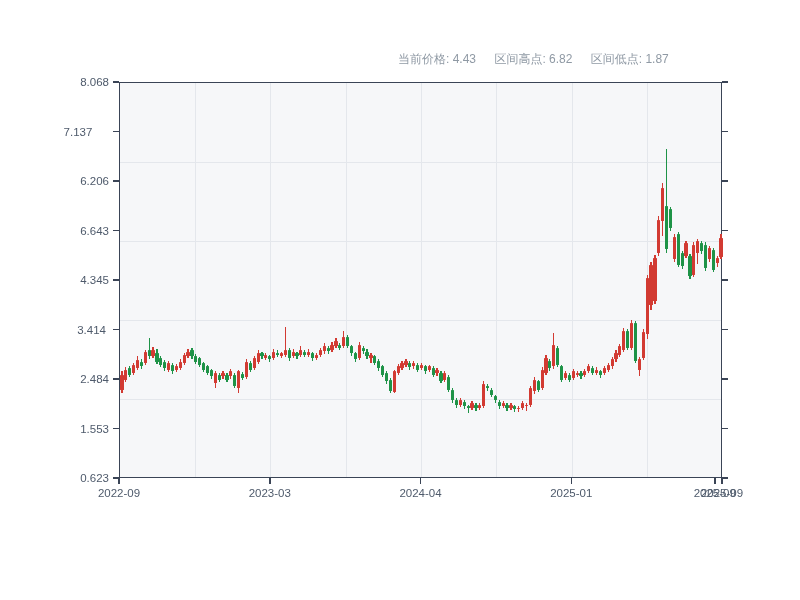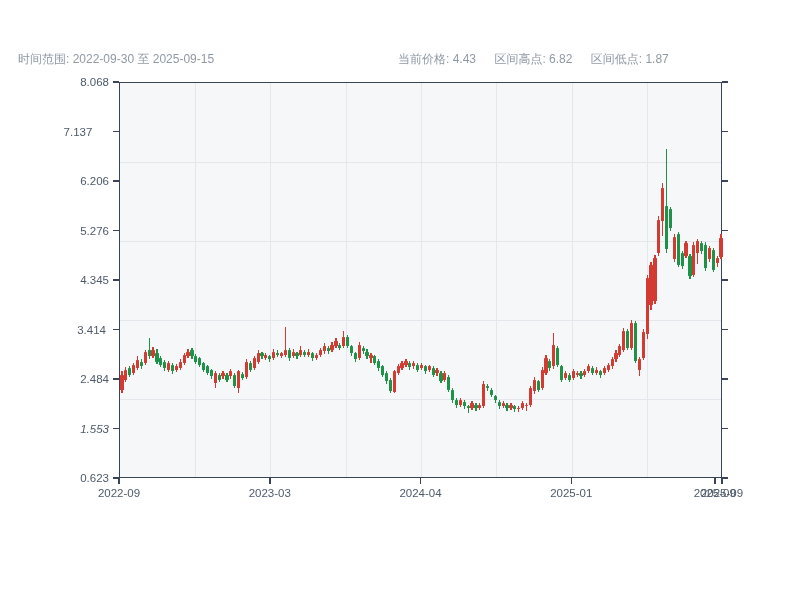--- a/index.html
+++ b/index.html
@@ -18,21 +18,20 @@
   .body{position:absolute;width:3.2px;border-radius:.5px;}
   .ytick-left,.ytick-right{position:absolute;height:1.5px;width:6px;background:#3a4456;}
   .xtick{position:absolute;width:1.5px;height:6px;background:#3a4456;}
   .ylab{position:absolute;width:62px;text-align:right;font-size:11.5px;color:#4e5a6b;line-height:14px;}
   .xlab{position:absolute;width:72px;text-align:center;font-size:11.5px;color:#4e5a6b;line-height:14px;}
 </style>
 </head>
 <body>
 
 <div id="stage">
-  <div class="subtitle">时间范围: 2022-09-30 至 2025-09-15</div>
   <div class="stats">
     <span>当前价格: 4.43</span>
     <span>区间高点: 6.82</span>
     <span>区间低点: 1.87</span>
   </div>
   <div id="chart">
     <div id="plot-area">
         <div class="gridline-h" style="top: 78.7px;"></div>
         <div class="gridline-h" style="top: 157.9px;"></div>
         <div class="gridline-h" style="top: 237.1px;"></div>
@@ -358,33 +357,33 @@
     <div id="axis-layer">
         <div class="ylab" style="left: 47px; top: 75px;">8.068</div>
         <div class="ytick-left" style="left: 113px; top: 81.25px;"></div>
         <div class="ytick-right" style="left: 722px; top: 81.25px;"></div>
         <div class="ylab" style="left: 47px; top: 124.5px; text-align: center;">7.137</div>
         <div class="ytick-left" style="left: 113px; top: 130.75px;"></div>
         <div class="ytick-right" style="left: 722px; top: 130.75px;"></div>
         <div class="ylab" style="left: 47px; top: 174px;">6.206</div>
         <div class="ytick-left" style="left: 113px; top: 180.25px;"></div>
         <div class="ytick-right" style="left: 722px; top: 180.25px;"></div>
-        <div class="ylab" style="left: 47px; top: 223.5px;">5.276</div>
+        <div class="ylab" style="left: 47px; top: 223.5px;">6.643</div>
         <div class="ytick-left" style="left: 113px; top: 229.75px;"></div>
         <div class="ytick-right" style="left: 722px; top: 229.75px;"></div>
         <div class="ylab" style="left: 47px; top: 273px;">4.345</div>
         <div class="ytick-left" style="left: 113px; top: 279.25px;"></div>
         <div class="ytick-right" style="left: 722px; top: 279.25px;"></div>
         <div class="ylab" style="left: 44px; top: 322.5px;">3.414</div>
         <div class="ytick-left" style="left: 113px; top: 328.75px;"></div>
         <div class="ytick-right" style="left: 722px; top: 328.75px;"></div>
         <div class="ylab" style="left: 47px; top: 372px;">2.484</div>
         <div class="ytick-left" style="left: 113px; top: 378.25px;"></div>
         <div class="ytick-right" style="left: 722px; top: 378.25px;"></div>
-        <div class="ylab" style="left: 47px; top: 421.5px; font-style: italic;">1.553</div>
+        <div class="ylab" style="left: 47px; top: 421.5px;">1.553</div>
         <div class="ytick-left" style="left: 113px; top: 427.75px;"></div>
         <div class="ytick-right" style="left: 722px; top: 427.75px;"></div>
         <div class="ylab" style="left: 47px; top: 471px;">0.623</div>
         <div class="ytick-left" style="left: 113px; top: 477.25px;"></div>
         <div class="ytick-right" style="left: 722px; top: 477.25px;"></div>
         <div class="xtick" style="left: 118.25px; top: 478px;"></div>
         <div class="xlab" style="left: 83px; top: 486px;">2022-09</div>
         <div class="xtick" style="left: 269px; top: 478px;"></div>
         <div class="xlab" style="left: 233.75px; top: 486px;">2023-03</div>
         <div class="xtick" style="left: 419.75px; top: 478px;"></div>

